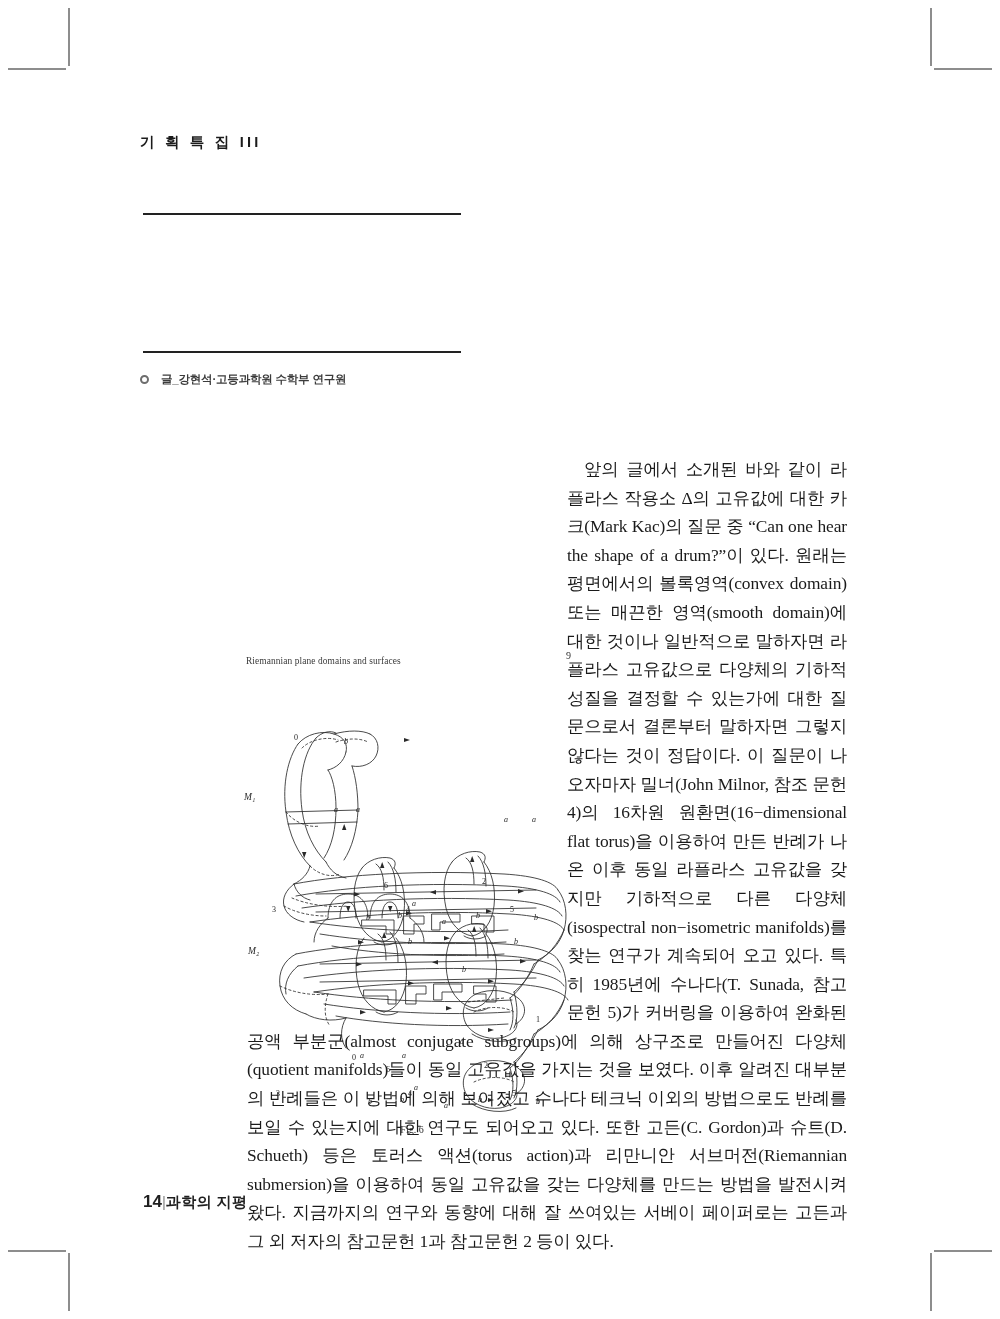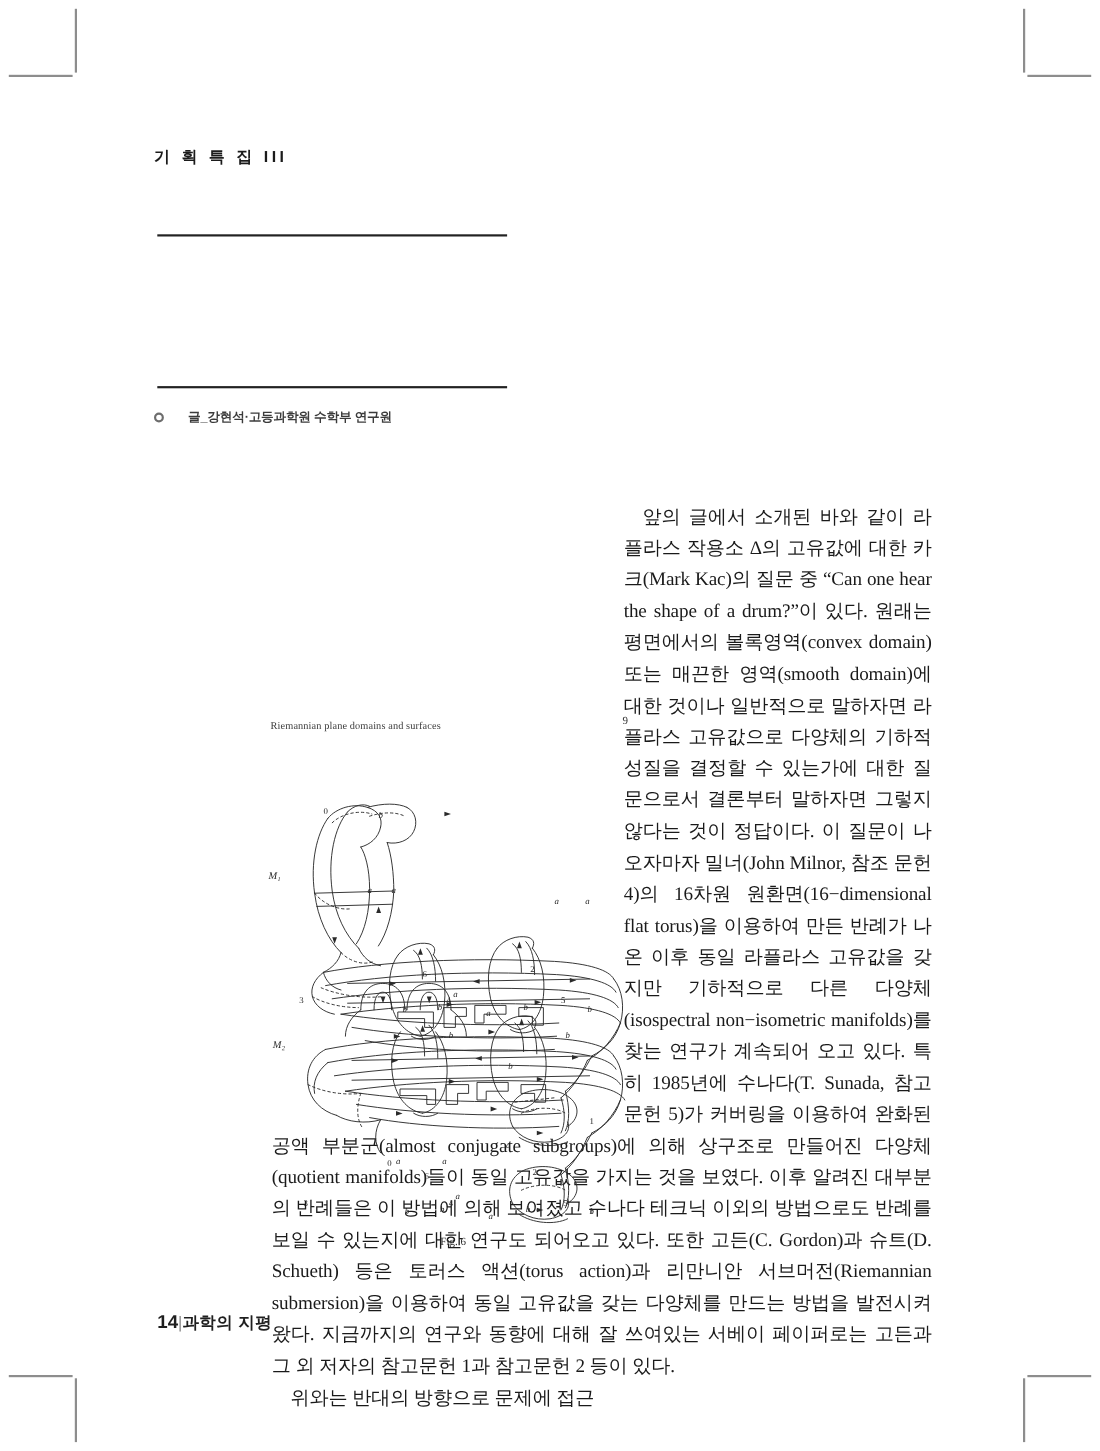--- a/index.html
+++ b/index.html
@@ -85,21 +85,21 @@
     white-space: nowrap;
   }
 
   
   .byline {
     position: absolute;
     left: 140px;
     top: 372px;
     display: flex;
     align-items: center;
-    gap: 22px;
+    gap: 12px;
     font-family: "Liberation Sans", "DejaVu Sans", sans-serif;
     font-size: 11.5px;
     font-weight: 700;
     color: #3b3b3b;
     letter-spacing: -0.2px;
   }
   .byline-dot {
     width: 9px;
     height: 9px;
     border-radius: 50%;
@@ -231,21 +231,20 @@
   <div class="rule-bottom"></div>
 
   <div class="byline">
     <span class="byline-dot"></span>
     <span>글_강현석·고등과학원 수학부 연구원</span>
   </div>
 
   <div class="body-col">
     <div class="fig-float"></div>
     <p class="indent">앞의 글에서 소개된 바와 같이 라플라스 작용소 Δ의 고유값에 대한 카크(Mark Kac)의 질문 중 “Can one hear the shape of a drum?”이 있다. 원래는 평면에서의 볼록영역(convex domain) 또는 매끈한 영역(smooth domain)에 대한 것이나 일반적으로 말하자면 라플라스 고유값으로 다양체의 기하적 성질을 결정할 수 있는가에 대한 질문으로서 결론부터 말하자면 그렇지 않다는 것이 정답이다. 이 질문이 나오자마자 밀너(John Milnor, 참조 문헌 4)의 16차원 원환면(16−dimensional flat torus)을 이용하여 만든 반례가 나온 이후 동일 라플라스 고유값을 갖지만 기하적으로 다른 다양체(isospectral non−isometric manifolds)를 찾는 연구가 계속되어 오고 있다. 특히 1985년에 수나다(T. Sunada, 참고 문헌 5)가 커버링을 이용하여 완화된 공액 부분군(almost conjugate subgroups)에 의해 상구조로 만들어진 다양체(quotient manifolds)들이 동일 고유값을 가지는 것을 보였다. 이후 알려진 대부분의 반례들은 이 방법에 의해 보여졌고 수나다 테크닉 이외의 방법으로도 반례를 보일 수 있는지에 대한 연구도 되어오고 있다. 또한 고든(C. Gordon)과 슈트(D. Schueth) 등은 토러스 액션(torus action)과 리만니안 서브머전(Riemannian submersion)을 이용하여 동일 고유값을 갖는 다양체를 만드는 방법을 발전시켜왔다. 지금까지의 연구와 동향에 대해 잘 쓰여있는 서베이 페이퍼로는 고든과 그 외 저자의 참고문헌 1과 참고문헌 2 등이 있다.</p>
-    <p class="indent">위와는 반대의 방향으로 문제에 접근</p>
   </div>
 
   <div class="margin-num">9</div>
 
   <figure class="figure">
 
     <div class="fig-heading">Riemannian plane domains and surfaces</div>
 
     <div class="fig-canvas">
       <svg width="352" height="450" viewBox="0 0 352 450">

